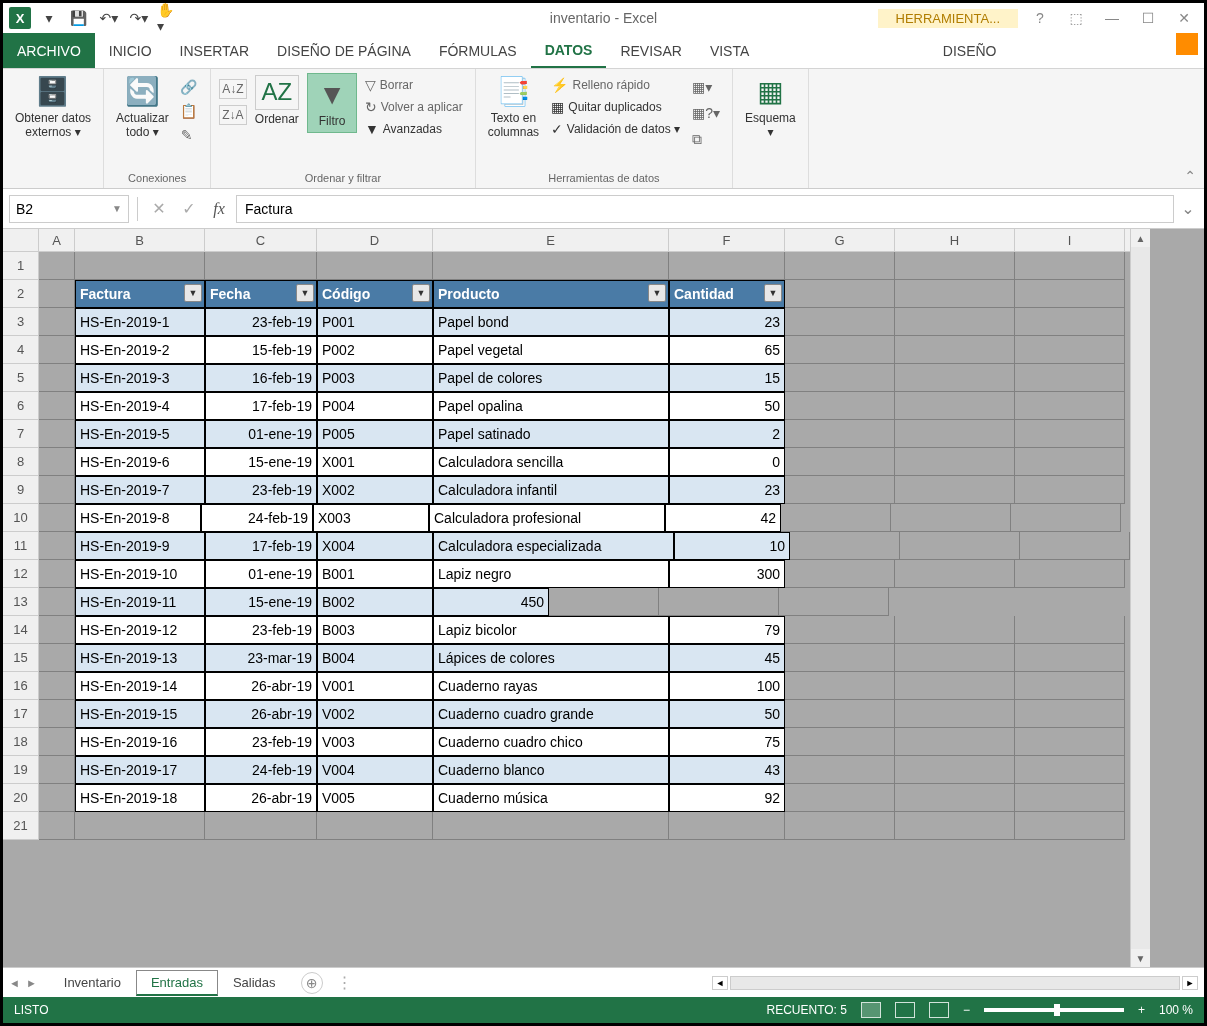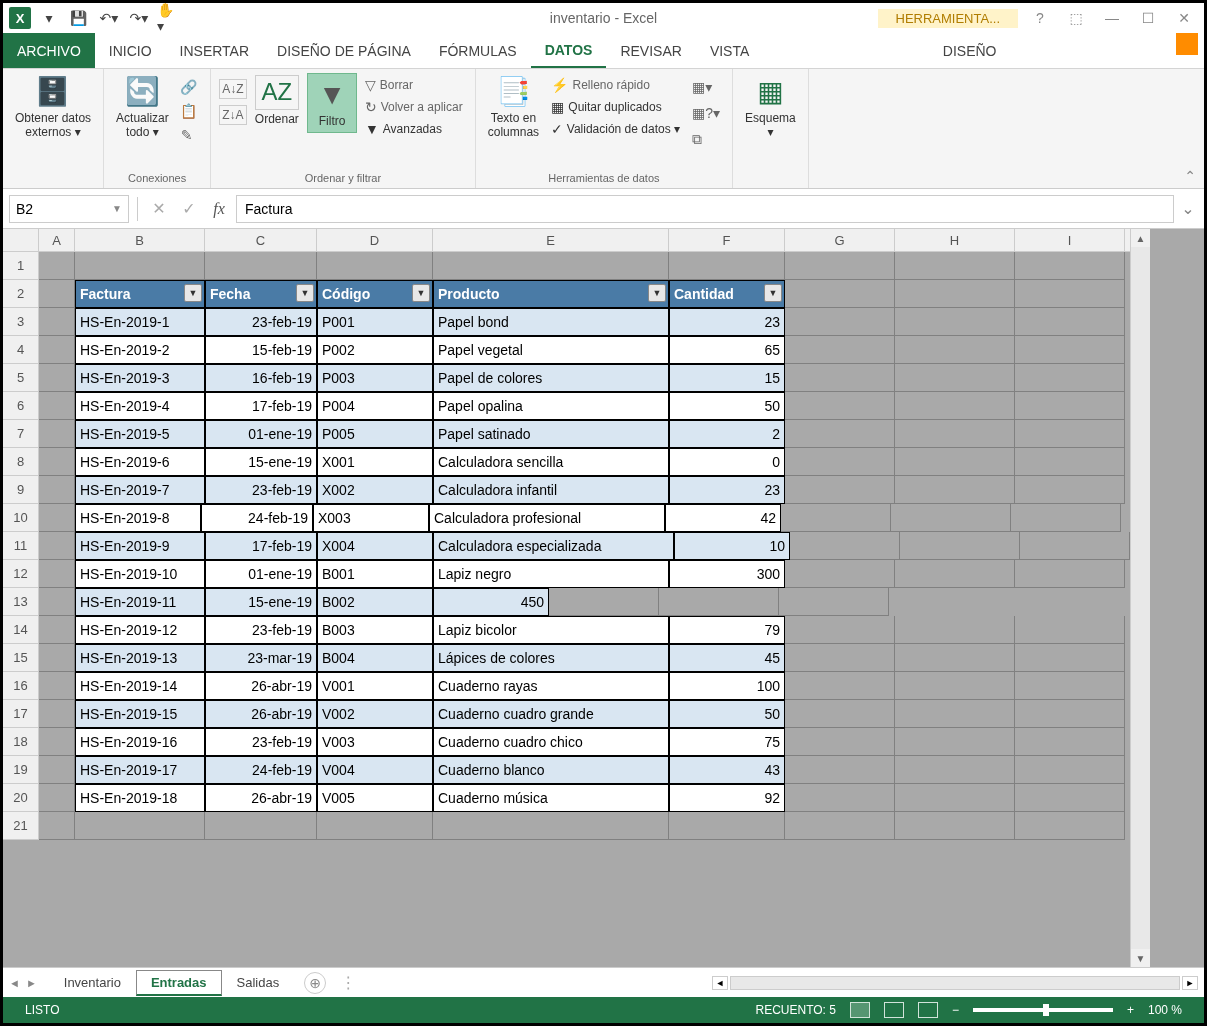--- a/index.html
+++ b/index.html
@@ -61,28 +61,28 @@
 .filter-btn { position:absolute; right:2px; top:3px; width:18px; height:18px; background:#e8e8e8; border:1px solid #888; display:flex; align-items:center; justify-content:center; font-size:9px; color:#333; border-radius:2px;}
 .num { justify-content:flex-end;}
 .vscroll { width:20px; background:#f0f0f0; border-left:1px solid #ccc; display:flex; flex-direction:column;}
 .vscroll .arrow { height:18px; display:flex; align-items:center;justify-content:center; font-size:10px; color:#666;}
 .vscroll .track { flex:1; background:#e8e8e8;}
 
 
 .sheetbar { height:30px; background:#fff; border-top:1px solid #ccc; display:flex; align-items:center; padding:0 6px; gap:2px;}
 .sheet-nav { display:flex; gap:6px; color:#888; font-size:11px; padding-right:10px;}
 .sheet-tab { padding:4px 14px; font-size:13px; color:#444; border:1px solid transparent; border-bottom:none;}
-.sheet-tab.active { background:#fff; border:1px solid #888; border-bottom:1px solid #217346; font-weight:700; border-bottom:2px solid #217346; color:#217346;}
+.sheet-tab.active { background:#fff; border:1px solid #888; border-bottom:1px solid #217346; font-weight:400; border-bottom:2px solid #217346; color:#217346;}
 .sheet-add { width:22px; height:22px; border:1px solid #ccc; border-radius:50%; display:flex;align-items:center;justify-content:center; font-size:14px; color:#888; margin-left:8px;}
 .hscroll { margin-left:auto; display:flex; align-items:center; gap:2px;}
 .hscroll .track { width:450px; height:14px; background:#e8e8e8; border:1px solid #ccc;}
 .hscroll .arrow { width:16px; height:14px; display:flex;align-items:center;justify-content:center; font-size:9px; border:1px solid #ccc;}
 
 
-.statusbar { height:26px; background:#217346; color:#fff; display:flex; align-items:center; padding:0 22px; font-size:12px; gap:18px;}
+.statusbar { height:26px; background:#217346; color:#fff; display:flex; align-items:center; padding:0 11px; font-size:12px; gap:18px;}
 .status-right { margin-left:auto; display:flex; align-items:center; gap:14px;}
 .viewbtn { width:20px; height:16px; border:1px solid #fff; opacity:0.8;}
 .zoom-slider { width:140px; height:4px; background:#fff; position:relative;}
 .zoom-slider::after { content:""; position:absolute; left:50%; top:-4px; width:6px; height:12px; background:#fff;}
 
 </style>
 </head>
 <body>
 
 <div class="app">

